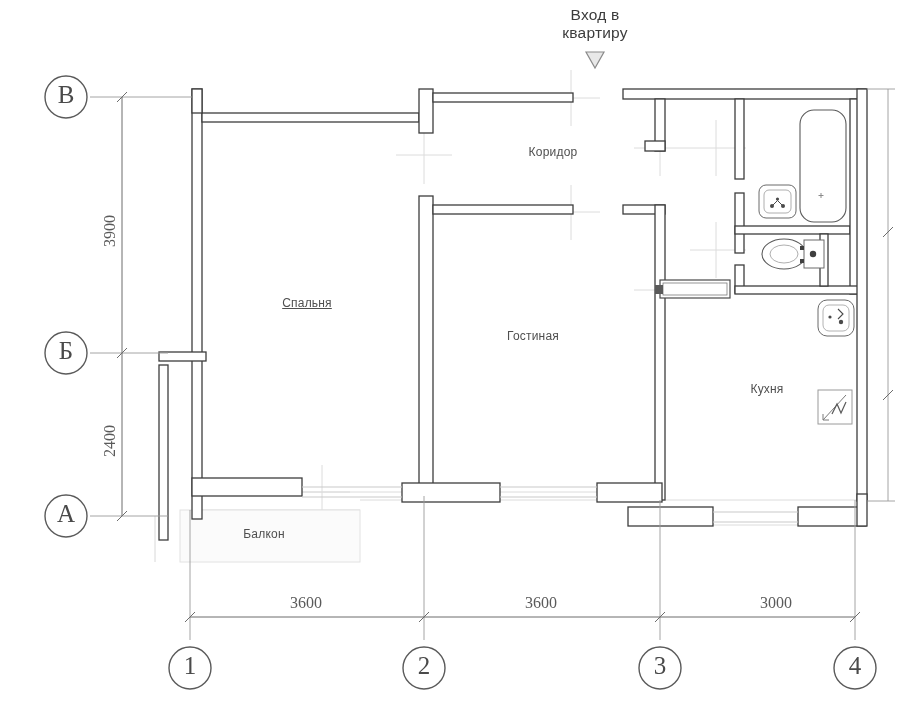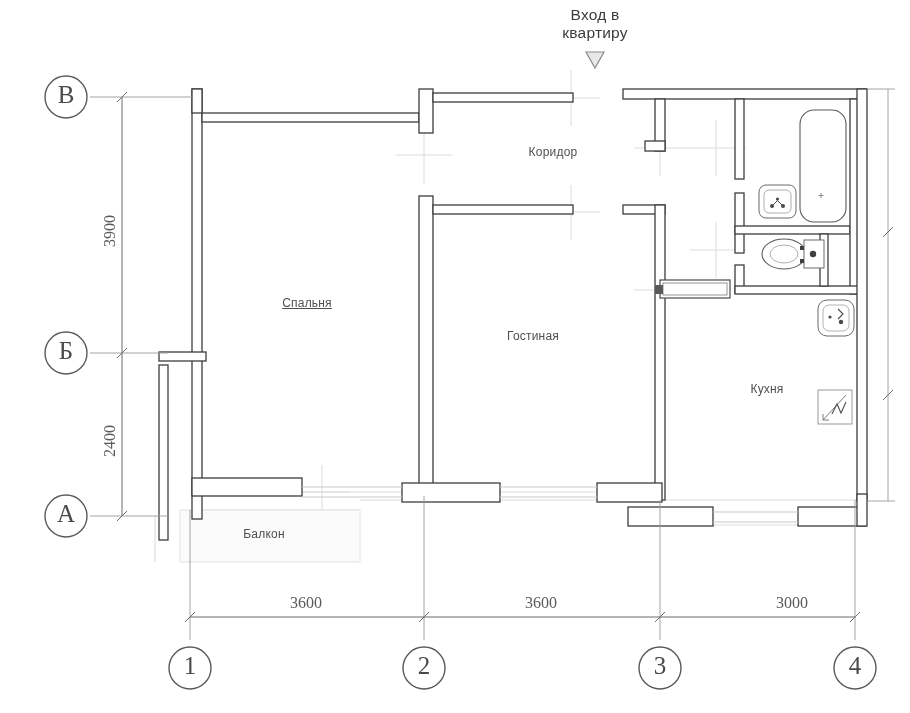--- a/index.html
+++ b/index.html
@@ -262,21 +262,21 @@
   <div class="lbl lbl-room" style="left:553px;top:145px;transform:translateX(-50%);">Коридор</div>
   <div class="lbl lbl-room" style="left:533px;top:329px;transform:translateX(-50%);">Гостиная</div>
   <div class="lbl lbl-room" style="left:745px;top:382px;transform:translateX(-50%);margin-left:22px;">Кухня</div>
   <div class="lbl lbl-room" style="left:264px;top:527px;transform:translateX(-50%);">Балкон</div>
 
   <div class="dim-txt dim-v" style="left:80px;top:222px;width:60px;text-align:center;">3900</div>
   <div class="dim-txt dim-v" style="left:80px;top:432px;width:60px;text-align:center;">2400</div>
 
   <div class="dim-txt" style="left:306px;top:594px;transform:translateX(-50%);">3600</div>
   <div class="dim-txt" style="left:541px;top:594px;transform:translateX(-50%);">3600</div>
-  <div class="dim-txt" style="left:792px;top:594px;transform:translateX(-50%);">3000</div>
+  <div class="dim-txt" style="left:776px;top:594px;transform:translateX(-50%);">3000</div>
 
   <div class="axis-txt" style="left:46px;top:81px;width:40px;">В</div>
   <div class="axis-txt" style="left:46px;top:337px;width:40px;">Б</div>
   <div class="axis-txt" style="left:46px;top:500px;width:40px;">А</div>
 
   <div class="axis-txt" style="left:170px;top:652px;width:40px;">1</div>
   <div class="axis-txt" style="left:404px;top:652px;width:40px;">2</div>
   <div class="axis-txt" style="left:640px;top:652px;width:40px;">3</div>
   <div class="axis-txt" style="left:835px;top:652px;width:40px;">4</div>
 

